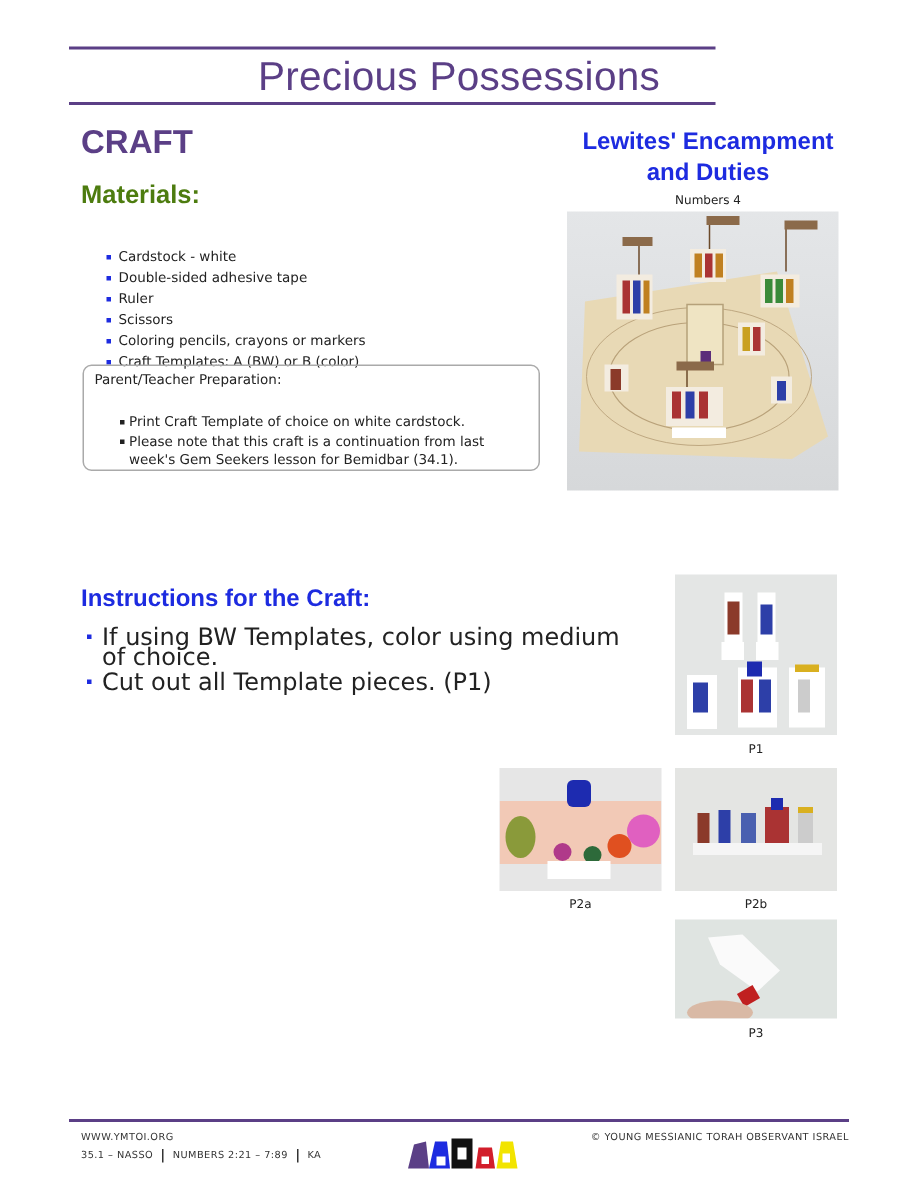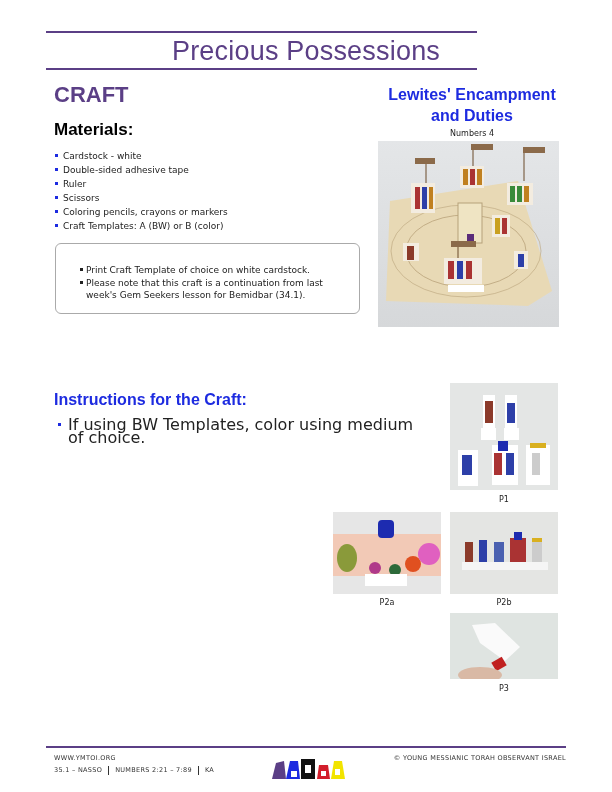--- a/index.html
+++ b/index.html
@@ -1,21 +1,21 @@
 <!DOCTYPE html>
 <html><head>
 <meta charset="utf-8">
 <style>
   html,body{margin:0;padding:0;background:#fff;}
   body{width:612px;height:792px;position:relative;overflow:hidden;font-family:"DejaVu Sans","Liberation Sans",sans-serif;color:#222;}
   .rule{position:absolute;left:46px;width:431px;height:2px;background:#5b3f86;}
   .page-title{position:absolute;left:0;width:612px;top:36px;text-align:center;font-size:27px;color:#5b3f86;font-family:"Liberation Sans",sans-serif;letter-spacing:0.2px;}
   .craft-h{position:absolute;left:54px;top:82px;font-size:22px;font-weight:bold;color:#5b3f86;font-family:"Liberation Sans",sans-serif;}
-  .materials-h{position:absolute;left:54px;top:120px;font-size:17px;font-weight:bold;color:#000000;font-family:"Liberation Sans",sans-serif;}
-  ul.mat{position:absolute;left:54px;top:149px;margin:0;padding:0;list-style:none;font-size:9px;line-height:14px;}
+  .materials-h{position:absolute;left:54px;top:120px;font-size:17px;font-weight:bold;color:#4d7c0f;font-family:"Liberation Sans",sans-serif;}
+  ul.mat{position:absolute;left:54px;top:149px;margin:16px;padding:0;list-style:none;font-size:9px;line-height:14px;}
   ul.mat li{position:relative;padding-left:9px;}
   ul.mat li::before{content:"";position:absolute;left:1px;top:5px;width:3px;height:3px;background:#1d2be0;}
   .prep{position:absolute;left:55px;top:243px;width:305px;height:71px;border:1px solid #aaa;border-radius:6px;font-size:9px;line-height:12px;box-sizing:border-box;padding:4px 7px;}
   .prep .ptitle{margin-bottom:2px;}
   .prep ul{margin:16px;padding:0;list-style:none;}
   .prep li{position:relative;padding-left:7px;margin-bottom:1px;}
   .prep li::before{content:"";position:absolute;left:1px;top:4px;width:3px;height:3px;background:#222;}
   .lew-title{position:absolute;left:372px;top:84px;width:200px;text-align:center;color:#1d2be0;font-size:16px;font-weight:bold;line-height:21px;font-family:"Liberation Sans",sans-serif;}
   .lew-ref{position:absolute;left:372px;top:129px;width:200px;text-align:center;font-size:8px;}
   .photo{position:absolute;overflow:hidden;}
@@ -40,20 +40,21 @@
 <ul class="mat">
   <li>Cardstock - white</li>
   <li>Double-sided adhesive tape</li>
   <li>Ruler</li>
   <li>Scissors</li>
   <li>Coloring pencils, crayons or markers</li>
   <li>Craft Templates: A (BW) or B (color)</li>
 </ul>
 
 <div class="prep">
+  <div class="ptitle">Parent/Teacher Preparation:</div>
   <ul>
     <li>Print Craft Template of choice on white cardstock.</li>
     <li>Please note that this craft is a continuation from last week's Gem Seekers lesson for Bemidbar (34.1).</li>
   </ul>
 </div>
 
 <div class="lew-title">
   <div>Lewites' Encampment</div>
   <div>and Duties</div>
 </div>
@@ -99,20 +100,21 @@
       <rect x="136" y="110" width="14" height="18" fill="#f3ece0"></rect>
         <rect x="140" y="113" width="6" height="13" fill="#2d3fa8"></rect>
       <rect x="70" y="144" width="36" height="7" fill="#fff"></rect>
     </g>
   </svg>
 </div>
 
 <div class="instr-h">Instructions for the Craft:</div>
 <ul class="instr">
   <li>If using BW Templates, color using medium of choice.</li>
+  <li>Cut out all Template pieces. (P1)</li>
 </ul>
 
 <div class="photo" style="left:450px;top:383px;width:108px;height:107px;background:#e4e6e5;">
   <svg width="108" height="107" viewBox="0 0 108 107">
     <rect x="33" y="12" width="12" height="34" fill="#fff"></rect>
       <rect x="35" y="18" width="8" height="22" fill="#8b3a2a"></rect>
     <rect x="55" y="12" width="12" height="34" fill="#fff"></rect>
       <rect x="57" y="20" width="8" height="20" fill="#2d3fa8"></rect>
     <rect x="31" y="45" width="15" height="12" fill="#fff"></rect>
       <rect x="54" y="45" width="15" height="12" fill="#fff"></rect>

